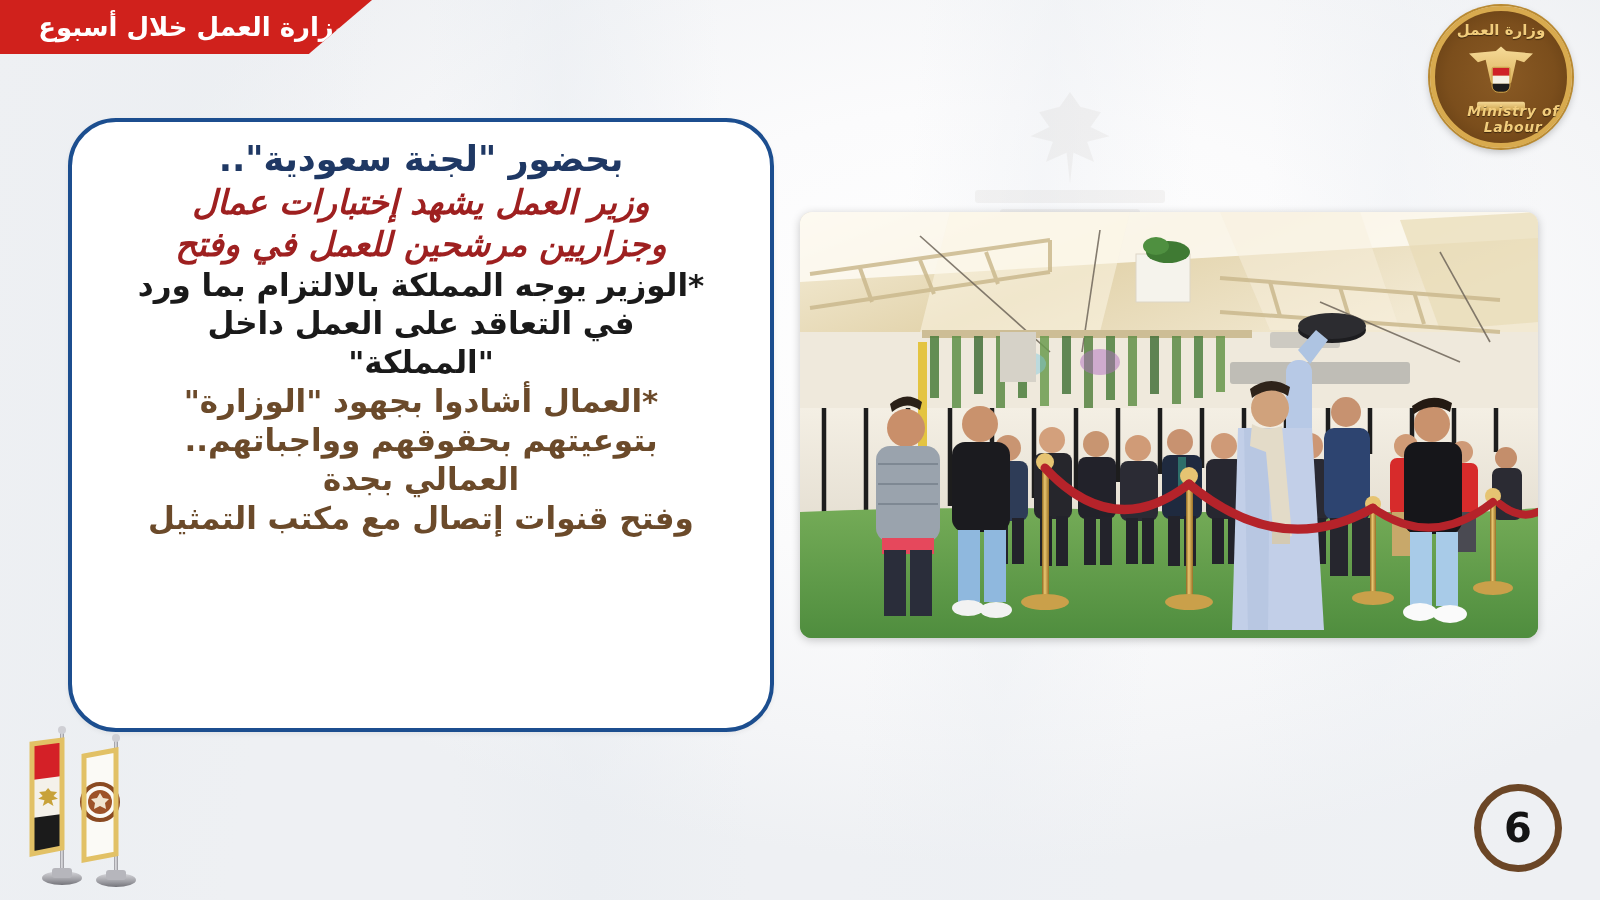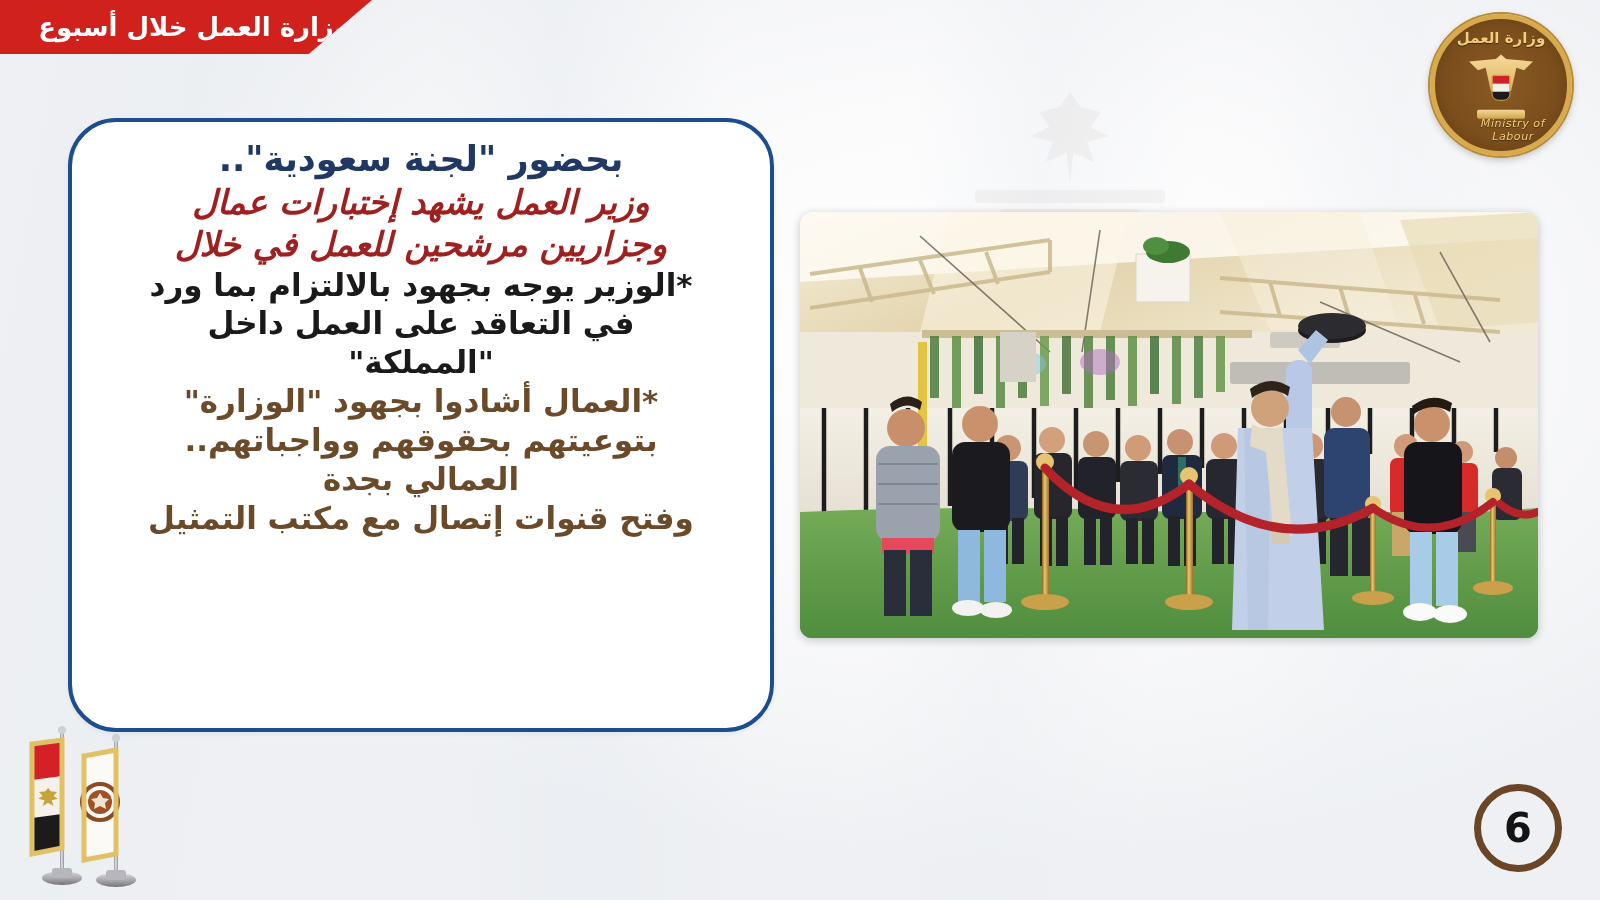--- a/index.html
+++ b/index.html
@@ -46,36 +46,36 @@
     padding-right:22px;box-sizing:border-box;
     box-shadow:0 1px 3px rgba(0,0,0,.18);
   }
   .banner-text{
     color:#ffffff;font-size:26px;font-weight:bold;line-height:1;
     white-space:nowrap;letter-spacing:0;
   }
 
   
   .seal{
-    position:absolute;right:28px;top:14px;width:132px;height:132px;border-radius:50%;
+    position:absolute;right:28px;top:6px;width:132px;height:132px;border-radius:50%;
     background:
       radial-gradient(circle at 50% 50%, #8a5a24 0%, #7b4e1c 58%, #6d4417 78%, #5e3a12 100%);
     border:5px solid #d8aa4e;
     box-shadow:0 0 0 2px #b98a32, 0 3px 8px rgba(0,0,0,.28);
     display:flex;align-items:center;justify-content:center;
   }
   .seal-inner{position:relative;width:100%;height:100%;}
   .seal-arabic{
     position:absolute;left:0;right:0;top:10px;text-align:center;
     color:#f2cd7c;font-size:15px;font-weight:bold;
     text-shadow:0 1px 1px rgba(0,0,0,.5);
   }
   .seal-latin{
     position:absolute;left:0;right:0;bottom:8px;text-align:center;
-    color:#f2cd7c;font-size:11px;font-weight:normal;font-style:italic;
+    color:#f2cd7c;font-size:14px;font-weight:bold;font-style:italic;
     letter-spacing:.6px;text-shadow:0 1px 1px rgba(0,0,0,.5);margin-left:24px;
   }
   .seal-eagle{
     position:absolute;left:50%;top:50%;transform:translate(-50%,-52%);
     width:64px;height:62px;
   }
   .eagle-body{
     width:64px;height:44px;
     background:linear-gradient(#f7dc9b,#d9ae55);
     clip-path:polygon(50% 4%,58% 14%,100% 20%,86% 40%,74% 34%,66% 86%,50% 100%,34% 86%,26% 34%,14% 40%,0 20%,42% 14%);
@@ -165,22 +165,22 @@
         </div>
         <div class="eagle-scroll"></div>
       </div>
       <div class="seal-latin">Ministry of Labour</div>
     </div>
   </div>
 
   <div class="text-card">
     <p class="line l-headline">بحضور "لجنة سعودية"..</p>
     <p class="line l-red">وزير العمل يشهد إختبارات عمال</p>
-    <p class="line l-red">وجزاريين مرشحين للعمل في خلال</p>
-    <p class="line l-black">*الوزير يوجه بجهود بالالتزام بما ورد</p>
+    <p class="line l-red">وجزاريين مرشحين للعمل في وفتح</p>
+    <p class="line l-black">*الوزير يوجه المملكة بالالتزام بما ورد</p>
     <p class="line l-black">في التعاقد على العمل داخل</p>
     <p class="line l-black">"المملكة"</p>
     <p class="line l-brown">*العمال أشادوا بجهود "الوزارة"</p>
     <p class="line l-brown">بتوعيتهم بحقوقهم وواجباتهم..</p>
     <p class="line l-brown">العمالي بجدة</p>
     <p class="line l-brown">وفتح قنوات إتصال مع مكتب التمثيل</p>
   </div>
 
   <div class="photo">
     <svg class="photo-svg" viewBox="0 0 738 426" preserveAspectRatio="none">

